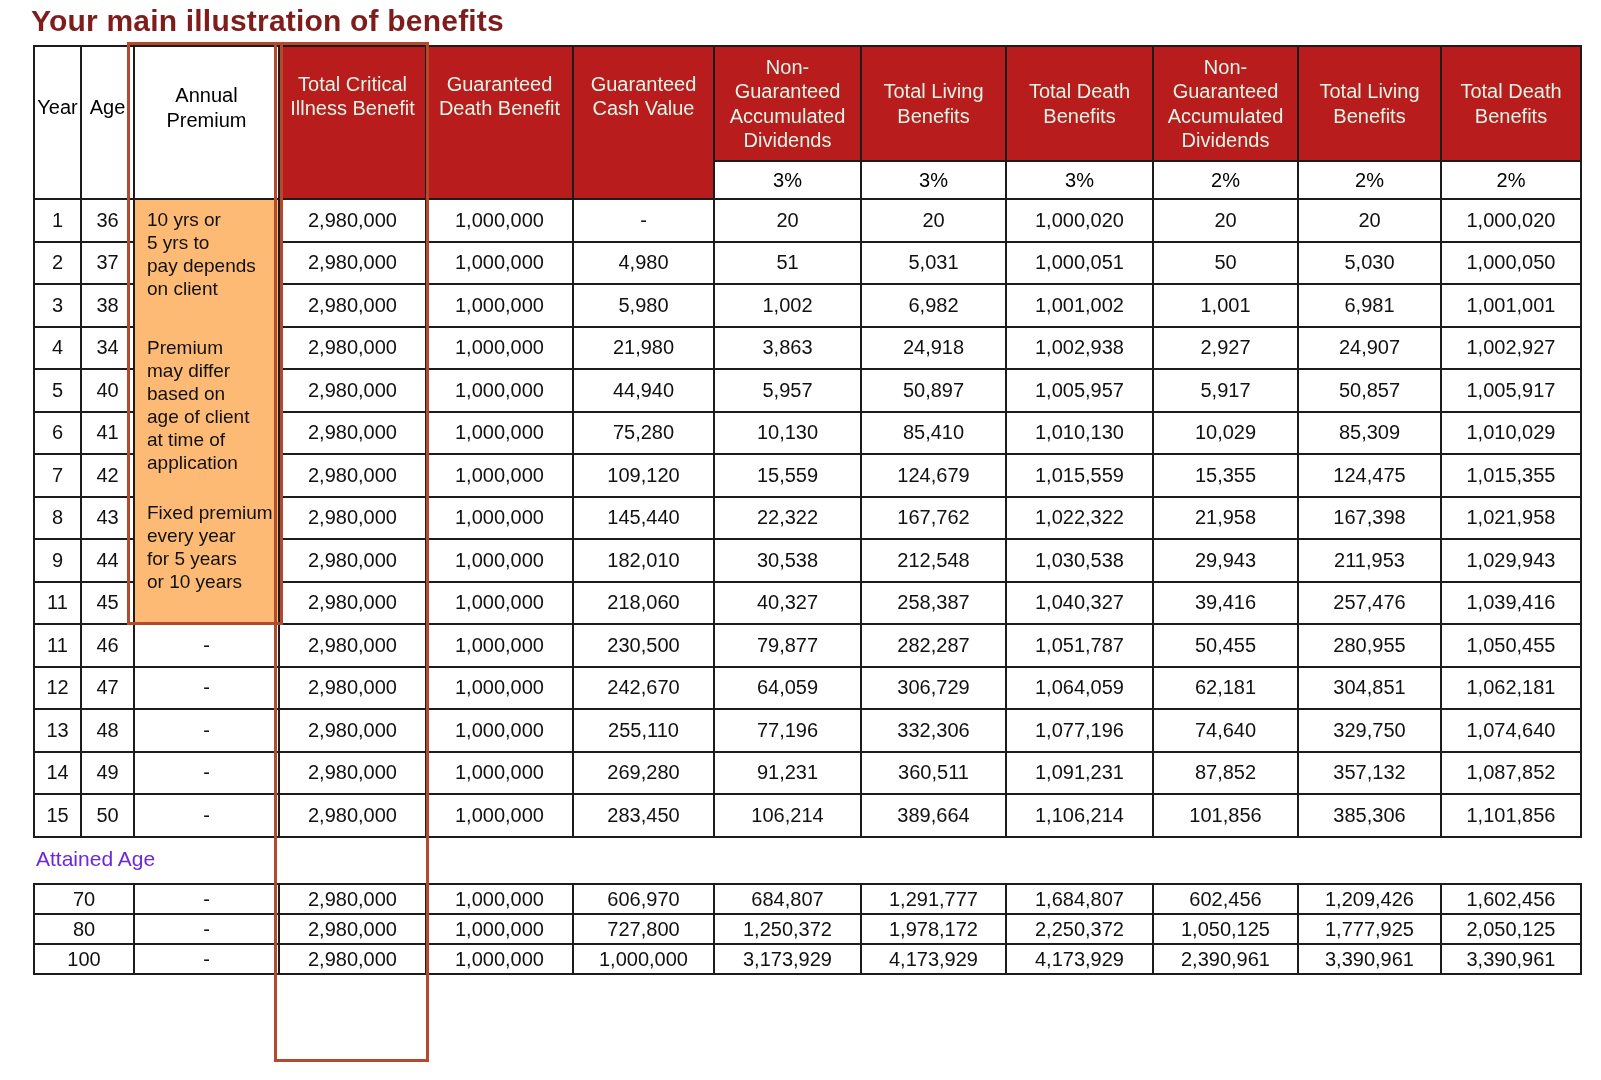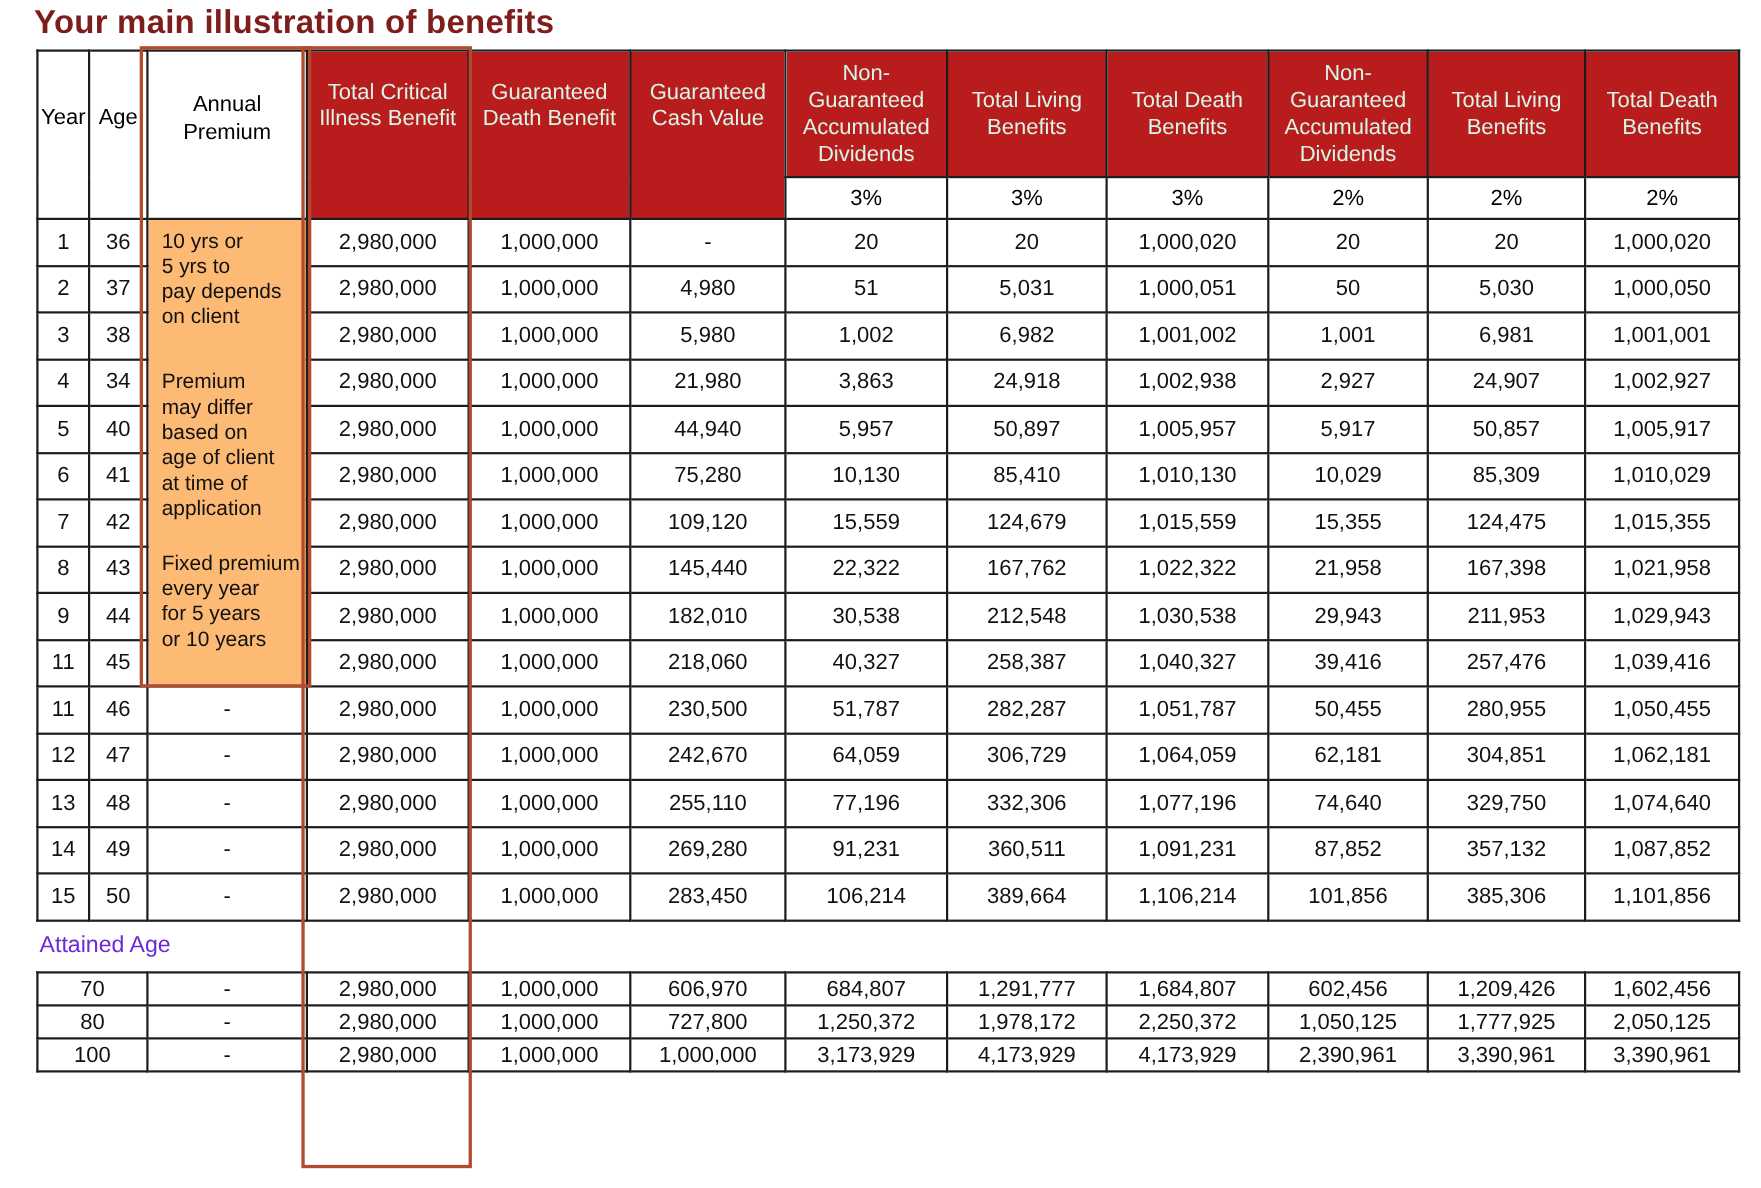--- a/index.html
+++ b/index.html
@@ -252,21 +252,21 @@
           <td class="c">257,476</td>
           <td class="c">1,039,416</td>
         </tr>
         <tr>
           <td class="c">11</td>
           <td class="c">46</td>
           <td class="c">-</td>
           <td class="c">2,980,000</td>
           <td class="c">1,000,000</td>
           <td class="c">230,500</td>
-          <td class="c">51,787</td>
+          <td class="c">79,877</td>
           <td class="c">282,287</td>
           <td class="c">1,051,787</td>
           <td class="c">50,455</td>
           <td class="c">280,955</td>
           <td class="c">1,050,455</td>
         </tr>
         <tr>
           <td class="c">12</td>
           <td class="c">47</td>
           <td class="c">-</td>

